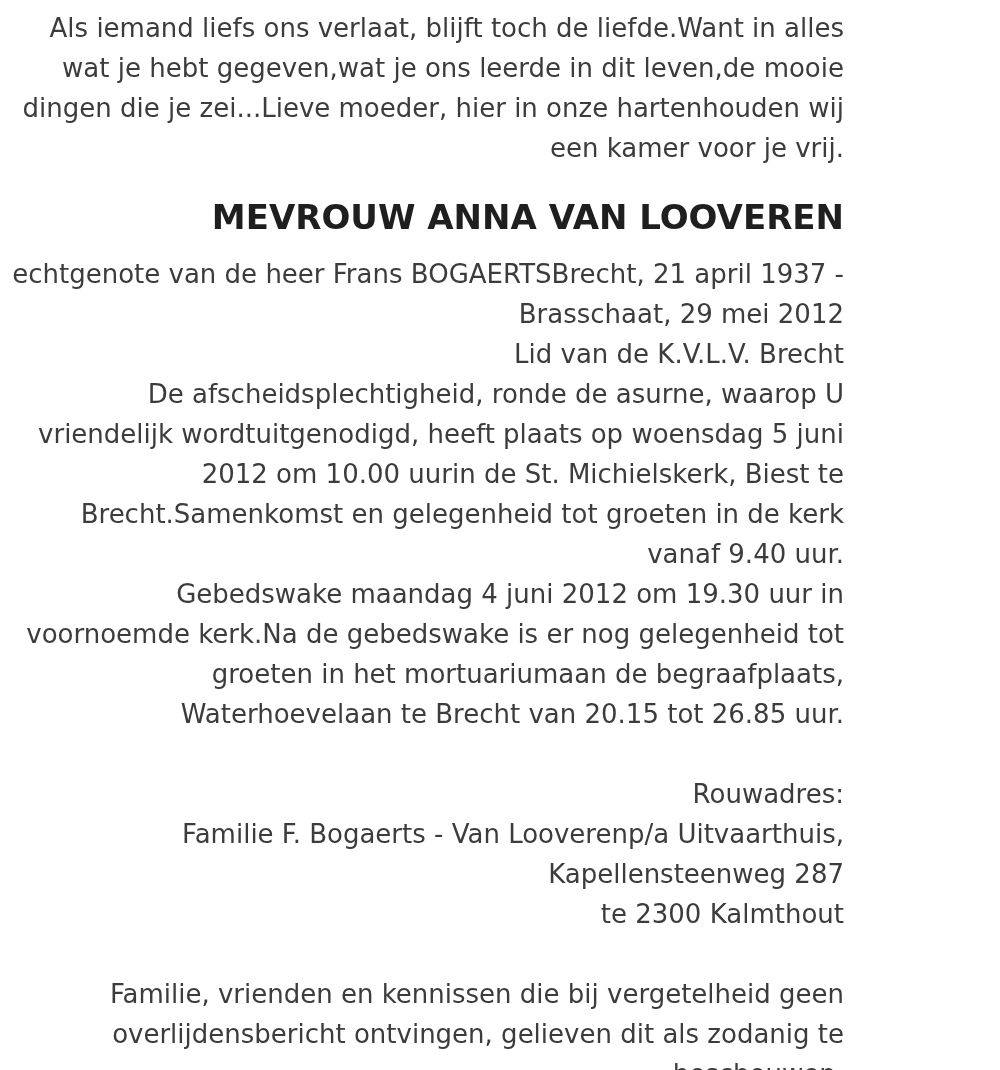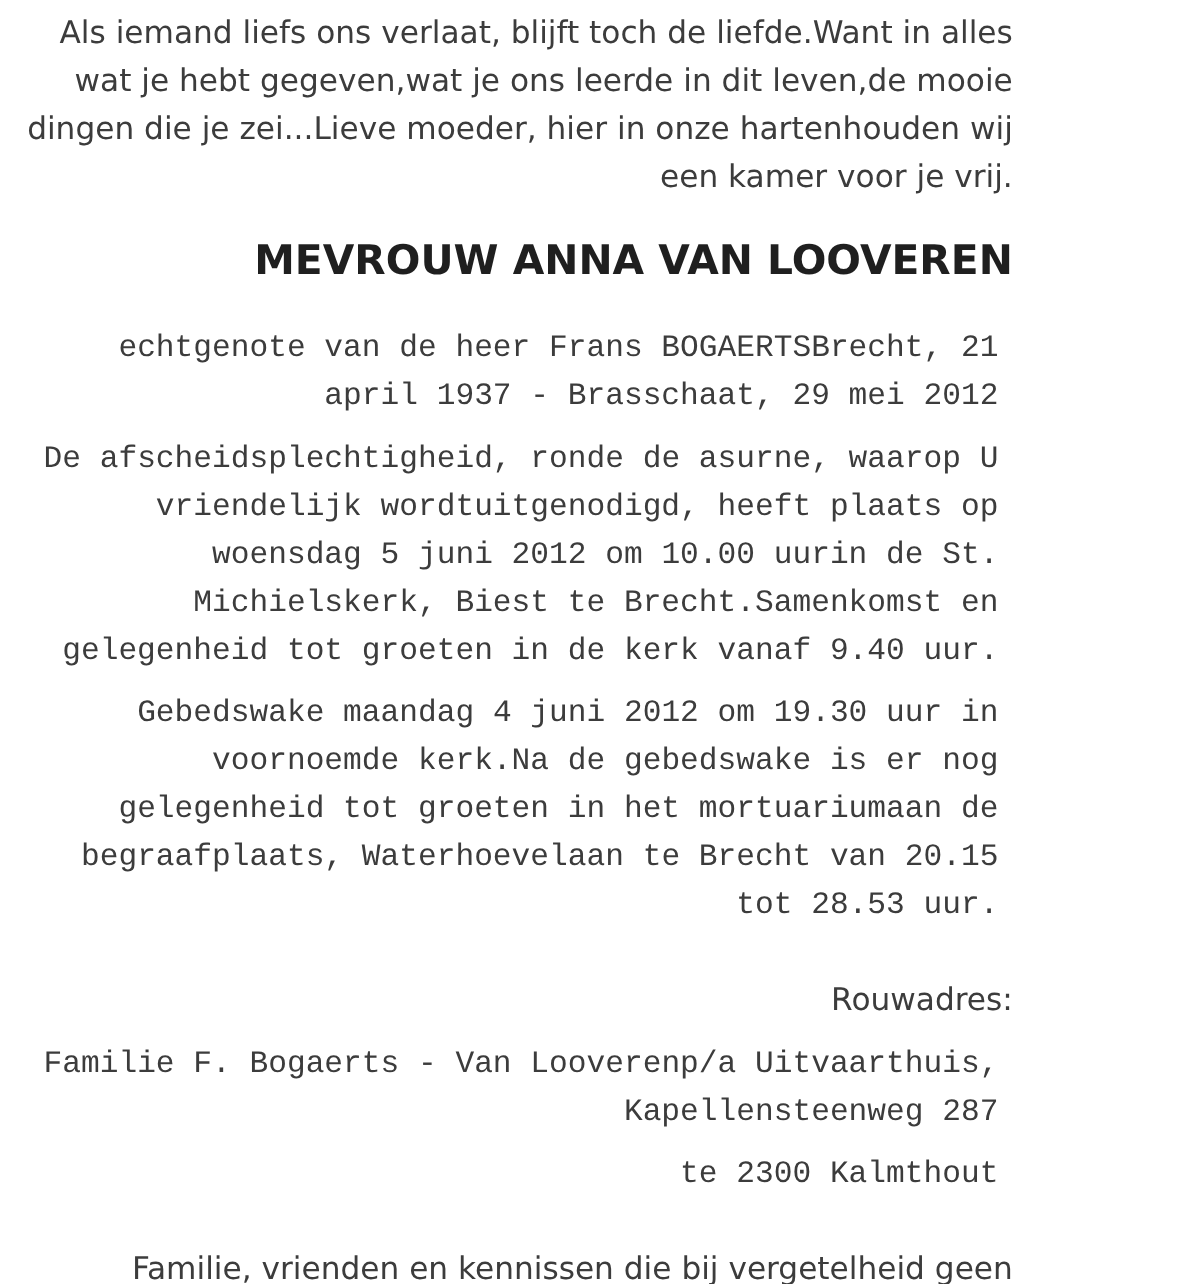--- a/index.html
+++ b/index.html
@@ -19,47 +19,47 @@
     background: #ffffff;
     text-align: right;
   }
   .doc p {
     margin: 0;
   }
   .block {
     margin-bottom: 40px;
   }
   .deceased-name {
-    margin: 24px 0 28px 0;
+    margin: 24px 0 12px 0;
     font-size: 34px;
     line-height: 50px;
     font-weight: bold;
     color: #1f1f1f;
     letter-spacing: 0;
   }
   .details p,
   .address p {
-    margin: 12px;
-    font-family: Liberation Mono, monospace;
+    margin: 0;
   }
 </style>
 </head>
 <body>
 
 <main class="doc">
 
   <p class="block">Als iemand liefs ons verlaat, blijft toch de liefde.Want in alles wat je hebt gegeven,wat je ons leerde in dit leven,de mooie dingen die je zei...Lieve moeder, hier in onze hartenhouden wij een kamer voor je vrij.</p>
 
 
   <h1 class="deceased-name">MEVROUW ANNA VAN LOOVEREN</h1>
 
   <div class="details block">
     <p>echtgenote van de heer Frans BOGAERTSBrecht, 21 april 1937 - Brasschaat, 29 mei 2012</p>
+    <p>Lid van de K.V.L.V. Brecht</p>
     <p>De afscheidsplechtigheid, ronde de asurne, waarop U vriendelijk wordtuitgenodigd, heeft plaats op woensdag 5 juni 2012 om 10.00 uurin de St. Michielskerk, Biest te Brecht.Samenkomst en gelegenheid tot groeten in de kerk vanaf 9.40 uur.</p>
-    <p>Gebedswake maandag 4 juni 2012 om 19.30 uur in voornoemde kerk.Na de gebedswake is er nog gelegenheid tot groeten in het mortuariumaan de begraafplaats, Waterhoevelaan te Brecht van 20.15 tot 28.53 uur.</p>
+    <p>Gebedswake maandag 4 juni 2012 om 19.30 uur in voornoemde kerk.Na de gebedswake is er nog gelegenheid tot groeten in het mortuariumaan de begraafplaats, Waterhoevelaan te Brecht van 20.15 tot 26.85 uur.</p>
   </div>
 
   <p class="block">Rouwadres:</p>
 
   <div class="address block">
     <p>Familie F. Bogaerts - Van Looverenp/a Uitvaarthuis, Kapellensteenweg 287</p>
     <p>te 2300 Kalmthout</p>
   </div>
 
   <p>Familie, vrienden en kennissen die bij vergetelheid geen overlijdensbericht ontvingen, gelieven dit als zodanig te beschouwen.</p>

